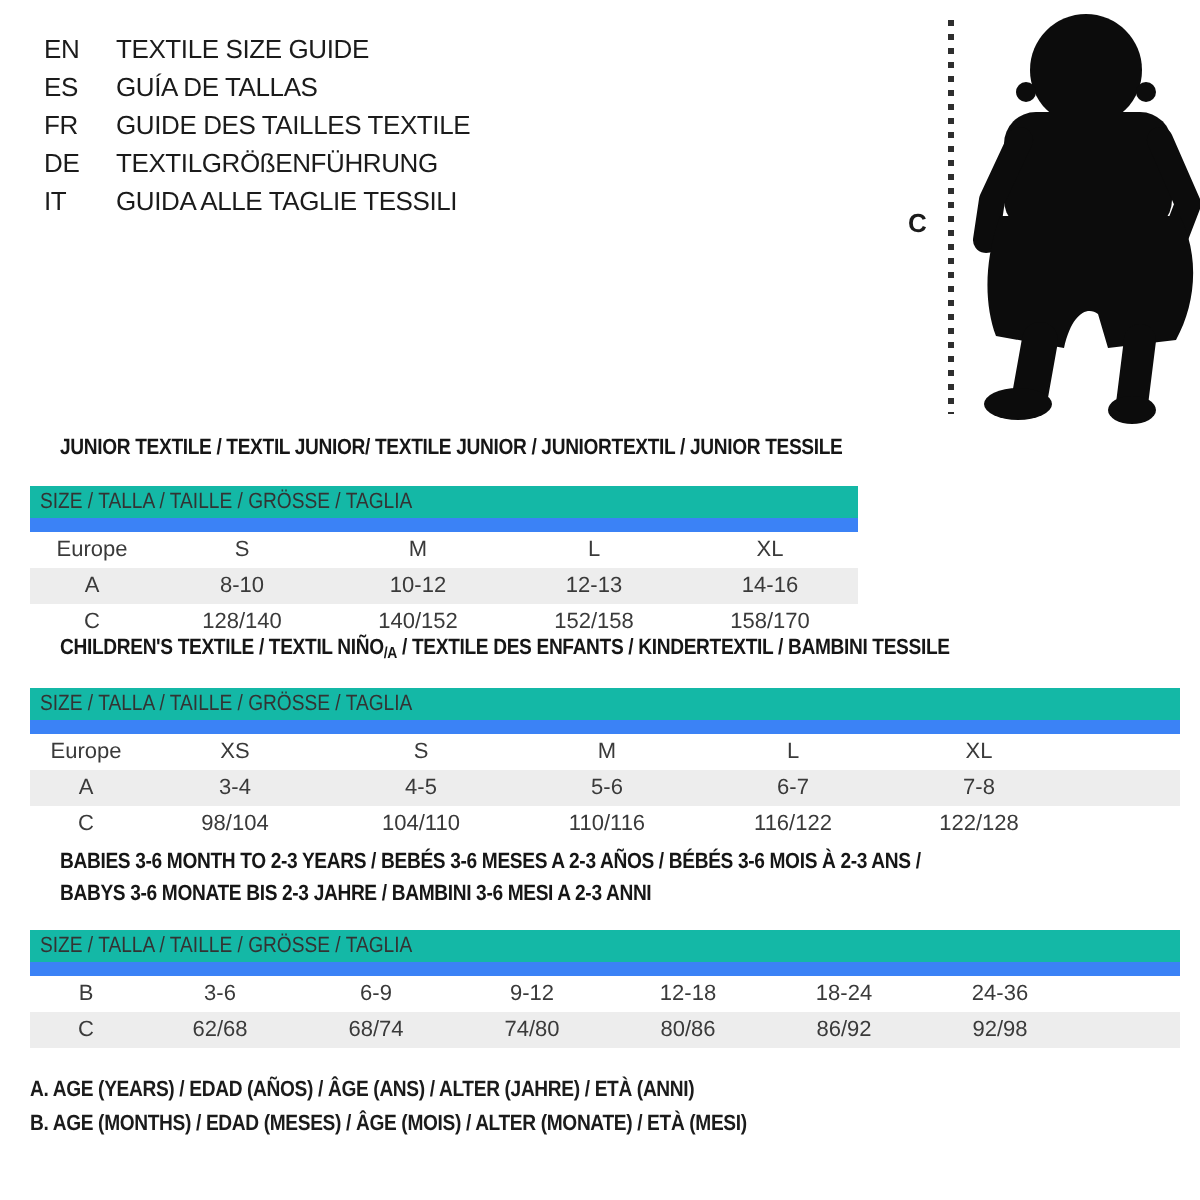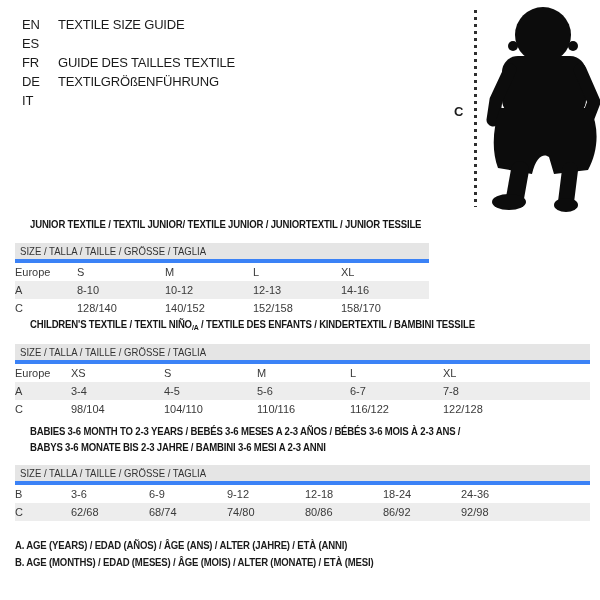--- a/index.html
+++ b/index.html
@@ -32,25 +32,25 @@
   .h-children{top:316px;}
   .h-babies{top:423px;}
 
   
   table.size-table{position:absolute;left:15px;border-collapse:collapse;table-layout:fixed;
                    font-size:11px;color:#3a3a3a;}
   .t1{top:243px;width:414px;}
   .t2{top:344px;width:575px;}
   .t3{top:465px;width:575px;}
   table.size-table th{
-    background:#e5e5e5;border-bottom:4px solid #3b82f6;
+    background:#14b8a6;border-bottom:7px solid #3b82f6;
     font-weight:normal;text-align:left;color:#333333;
     height:14px;padding:1px 0 1px 5px;font-size:11px;
   }
-  table.size-table td{height:18px;padding:0;text-align:left;white-space:nowrap;margin-top:29px;}
+  table.size-table td{height:18px;padding:0;text-align:center;white-space:nowrap;margin-top:29px;}
   td.lbl{text-align:left;padding-left:5px;}
   tr.stripe{background:#ededed;}
   col.lab1{width:62px;}
   col.lab{width:56px;}
   col.d2{width:93px;}
   col.d3{width:78px;}
   col.sp{width:auto;}
 
   
   .legend{position:absolute;left:15px;top:537px;}
@@ -59,31 +59,33 @@
 </head>
 <body>
 
 <div class="lang-list">
   <div class="lang-row">
     <span class="lang-code">EN</span>
     <span class="lang-label">TEXTILE SIZE GUIDE</span>
   </div>
   <div class="lang-row">
     <span class="lang-code">ES</span>
+    <span class="lang-label">GUÍA DE TALLAS</span>
   </div>
   <div class="lang-row">
     <span class="lang-code">FR</span>
     <span class="lang-label">GUIDE DES TAILLES TEXTILE</span>
   </div>
   <div class="lang-row">
     <span class="lang-code">DE</span>
     <span class="lang-label">TEXTILGRÖßENFÜHRUNG</span>
   </div>
   <div class="lang-row">
     <span class="lang-code">IT</span>
+    <span class="lang-label">GUIDA ALLE TAGLIE TESSILI</span>
   </div>
 </div>
 
 <div class="figure">
   <span class="height-label">C</span>
   <div class="dash"></div>
   <svg viewBox="0 0 120 208" aria-hidden="true">
     <g fill="#0c0c0c" stroke="#0c0c0c">
 
       <ellipse cx="61" cy="31" rx="28" ry="28" stroke="none"></ellipse>

